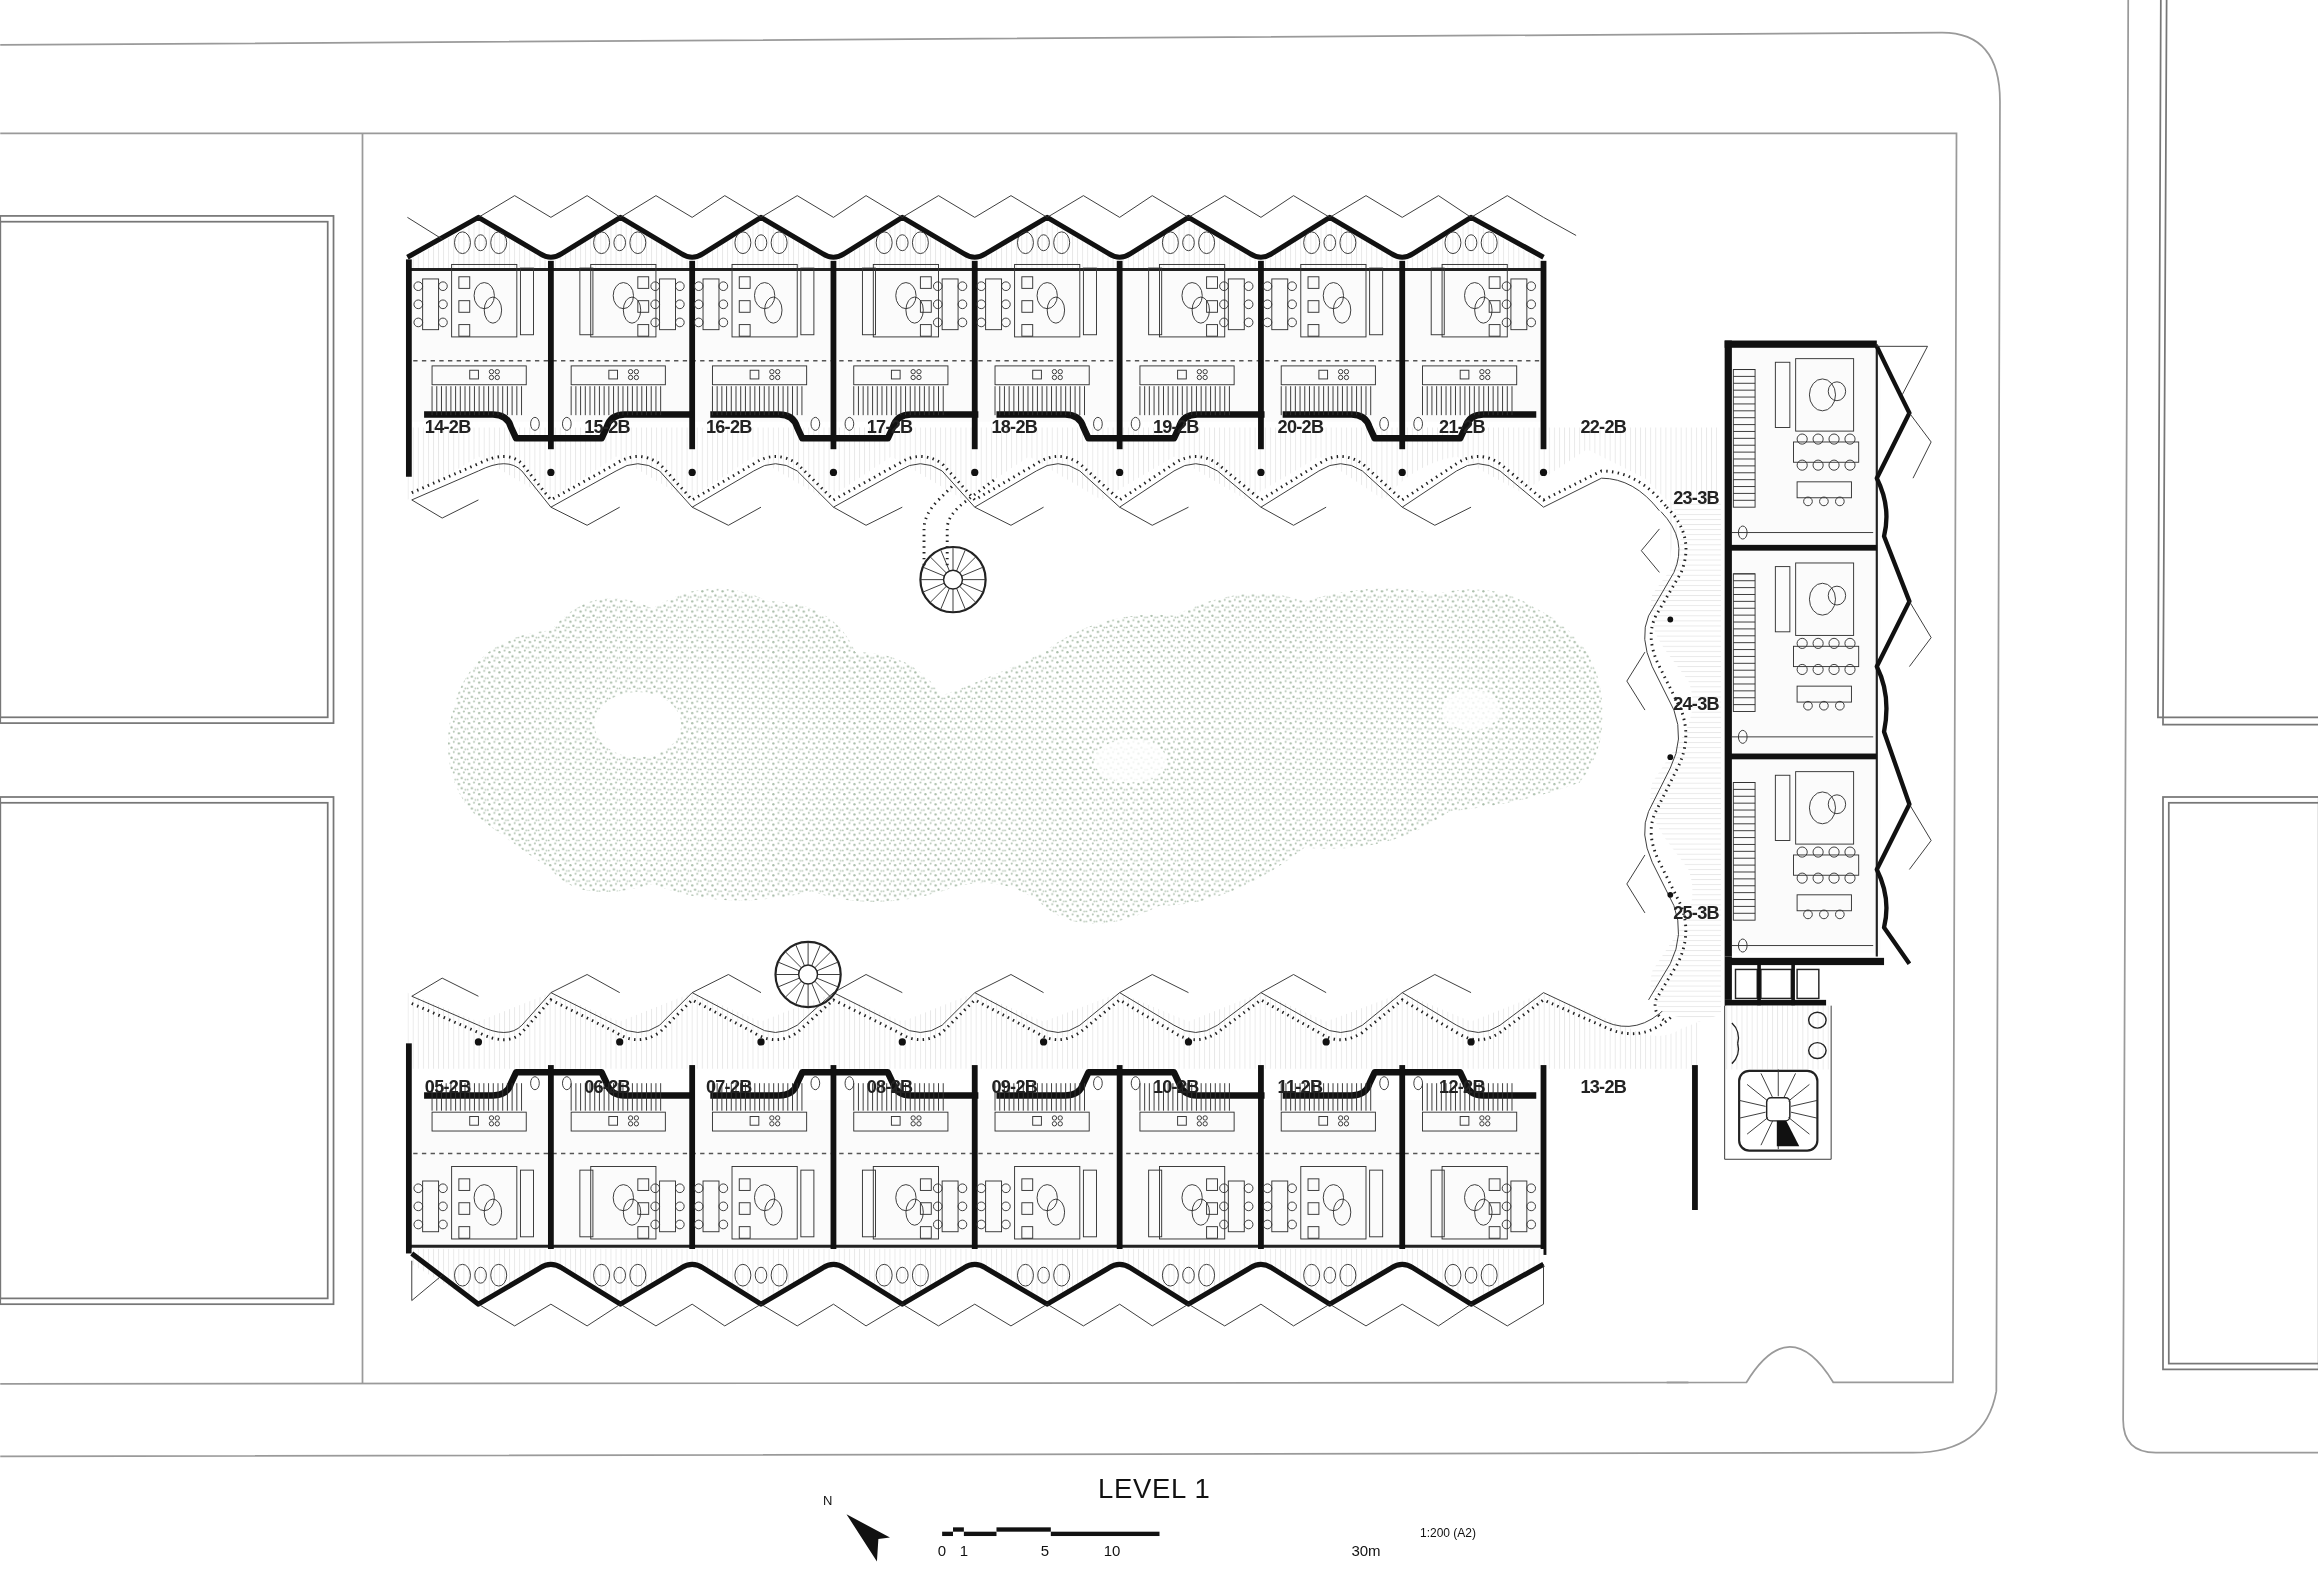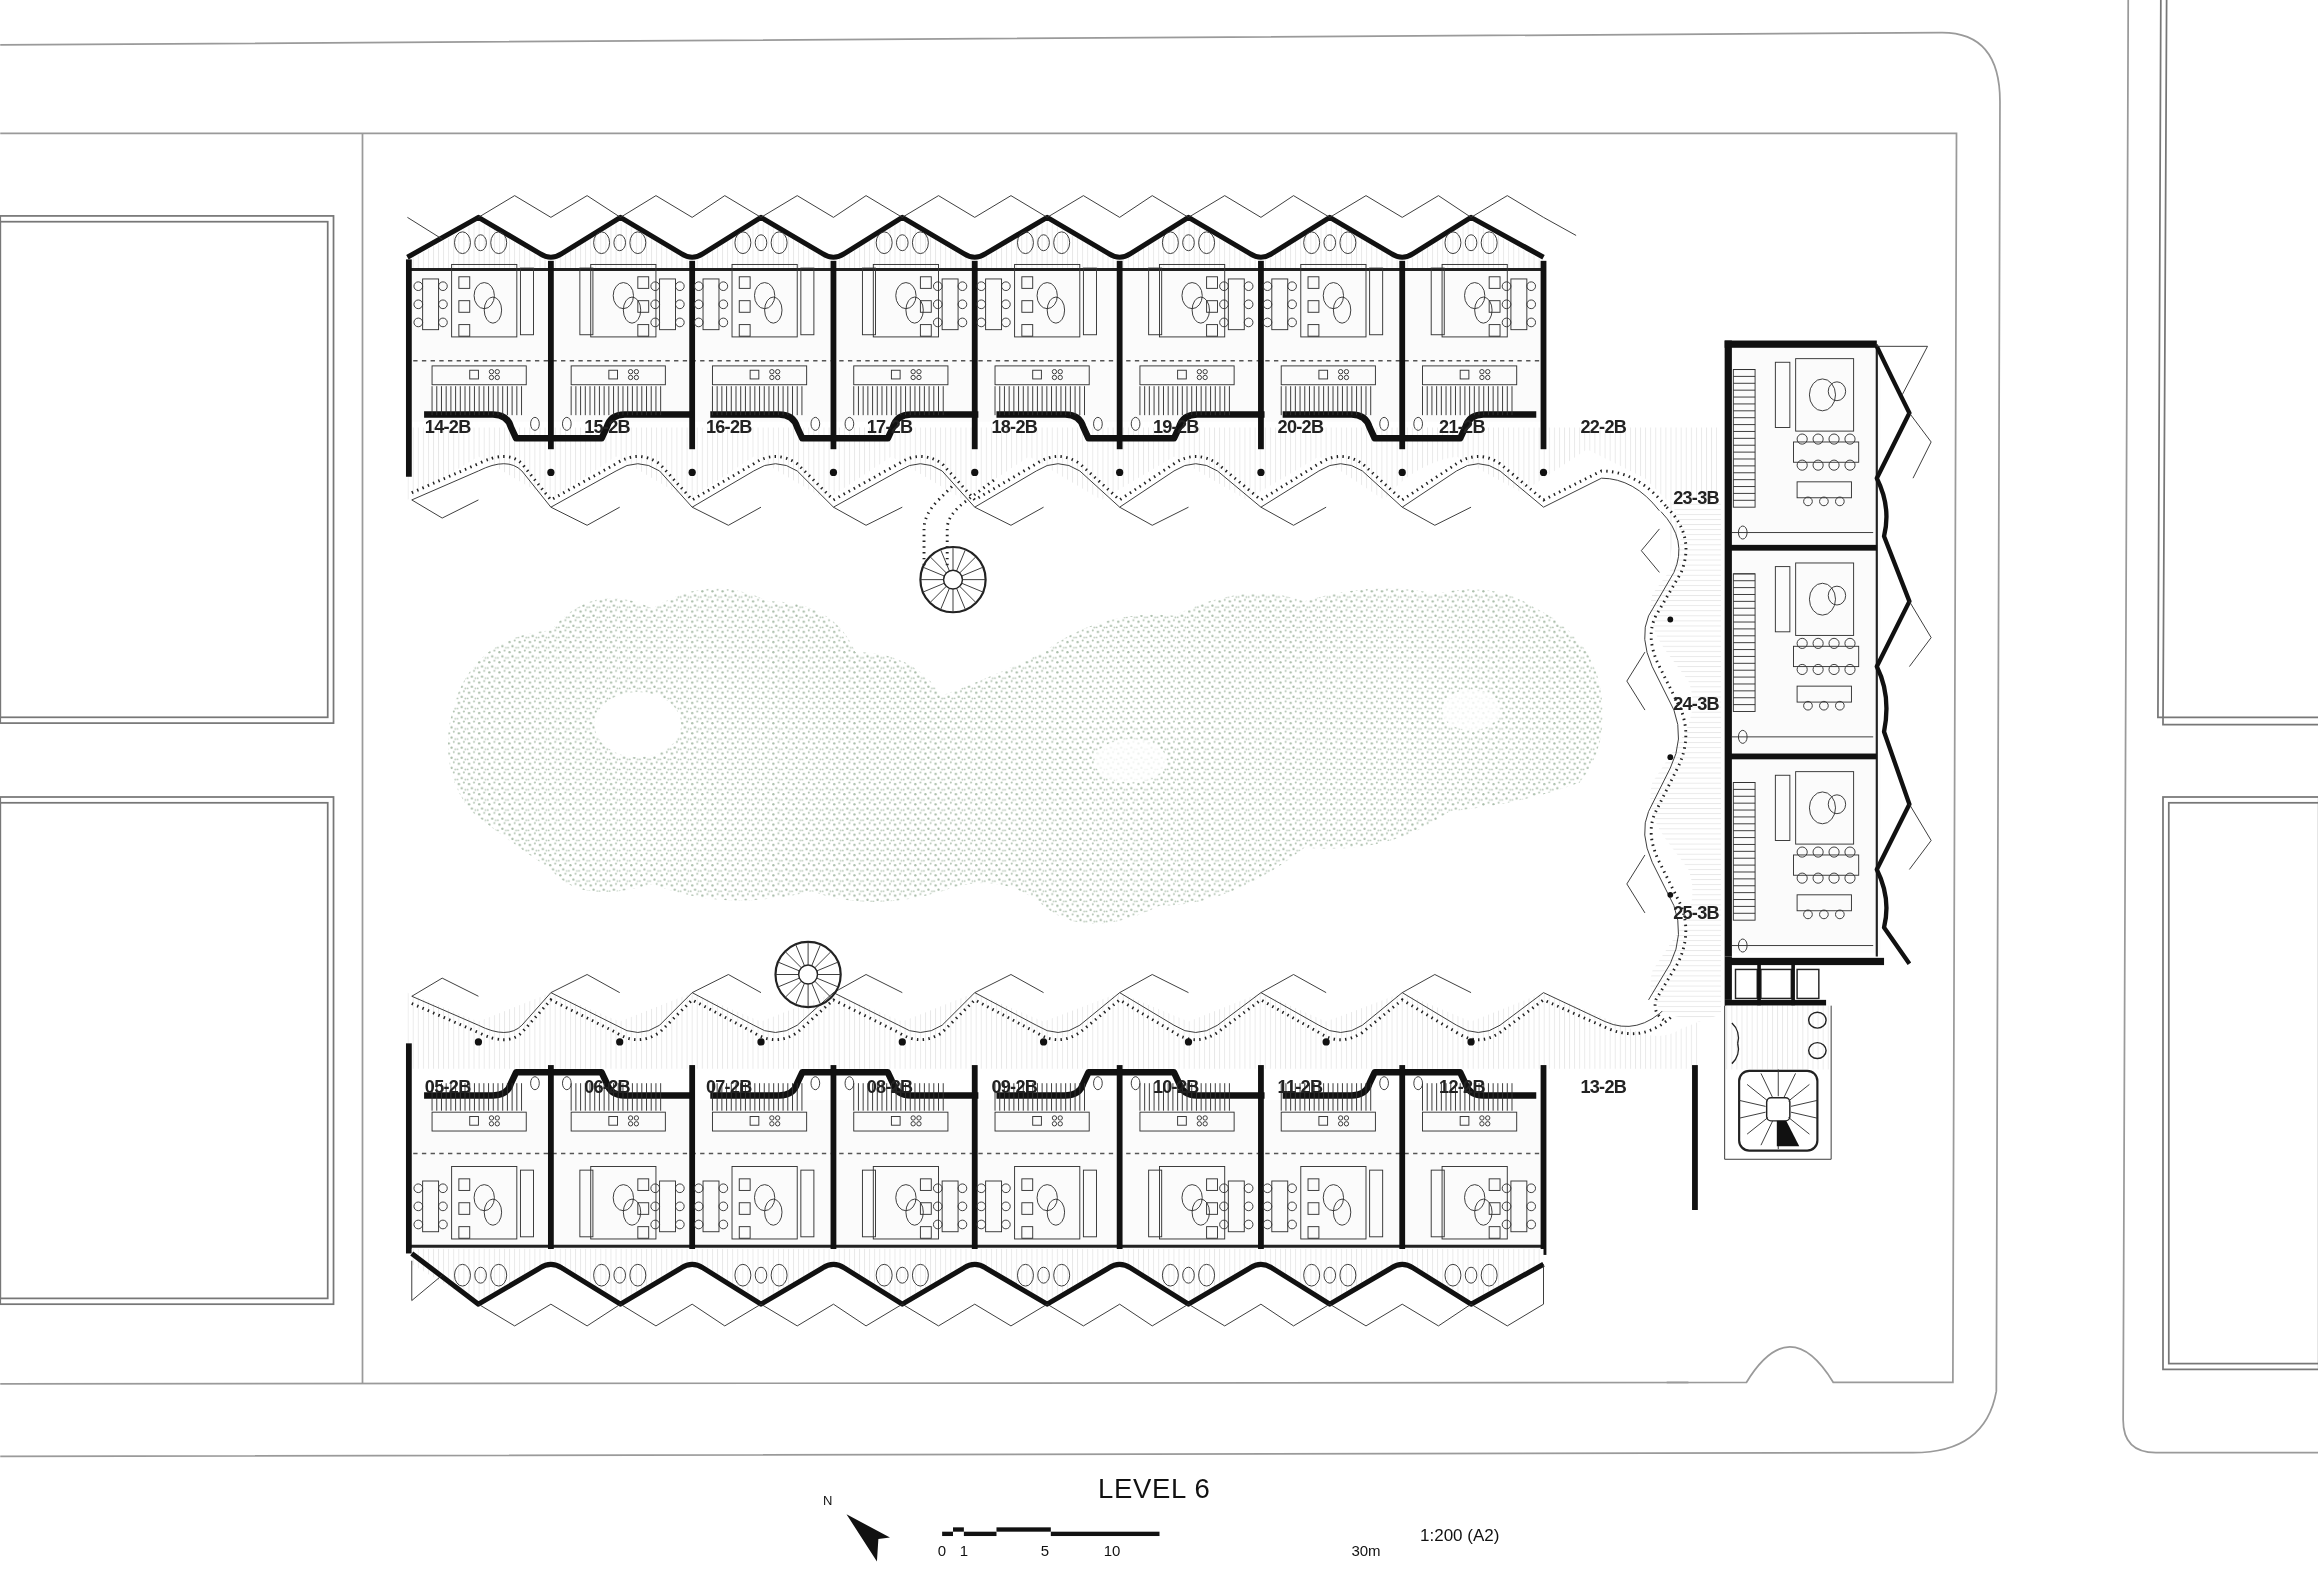--- a/index.html
+++ b/index.html
@@ -8,21 +8,21 @@
   .site{fill:none;stroke:#9a9a9a;stroke-width:2.4;}
   .site-dark{fill:none;stroke:#777;stroke-width:2.4;}
   .wall{fill:#111;stroke:none;}
   .wallline{fill:none;stroke:#111;stroke-width:9;stroke-linecap:butt;stroke-linejoin:round;}
   .thin{fill:none;stroke:#222;stroke-width:2;}
   .hair{fill:none;stroke:#333;stroke-width:1.3;}
   .dash{fill:none;stroke:#555;stroke-width:2;stroke-dasharray:6 6;}
   .dots{fill:none;stroke:#222;stroke-width:4;stroke-dasharray:2 6;}
   .unit-label{font-family:"Liberation Sans",sans-serif;font-weight:bold;font-size:25px;fill:#222;letter-spacing:-1px;}
   .title{position:absolute;left:1098px;top:1473px;font-family:"Liberation Sans",sans-serif;font-size:27.5px;color:#111;letter-spacing:0.7px;}
-  .scale-ratio{position:absolute;left:1420px;top:1526px;font-family:"Liberation Sans",sans-serif;font-size:17px;color:#111;}
+  .scale-ratio{position:absolute;left:1420px;top:1526px;font-family:"Liberation Sans",sans-serif;font-size:12px;color:#111;}
   .north-label{position:absolute;left:823px;top:1493px;font-family:"Liberation Sans",sans-serif;font-size:13px;color:#111;}
   .tick{position:absolute;top:1542px;font-family:"Liberation Sans",sans-serif;font-size:15px;color:#111;transform:translateX(-50%);}
 </style>
 </head>
 <body>
 
 <svg id="plan" viewBox="0 0 3200 2200" xmlns="http://www.w3.org/2000/svg">
   <defs>
     <pattern id="hatch" width="7" height="7" patternUnits="userSpaceOnUse">
       <rect width="7" height="7" fill="#ffffff"></rect>
@@ -1126,21 +1126,21 @@
   <g>
     <rect x="1300" y="2114" width="15" height="6" fill="#111"></rect>
     <rect x="1315" y="2108" width="15" height="6" fill="#111"></rect>
     <rect x="1330" y="2114" width="45" height="6" fill="#111"></rect>
     <rect x="1375" y="2108" width="75" height="6" fill="#111"></rect>
     <rect x="1450" y="2114" width="150" height="6" fill="#111"></rect>
   </g>
 </svg>
 
 <div class="north-label">N</div>
-<div class="title">LEVEL 6</div>
+<div class="title">LEVEL 1</div>
 <div class="scale-ratio">1:200 (A2)</div>
 <div id="scale-ticks">
     <div class="tick" style="left: 942px;">0</div>
     <div class="tick" style="left: 964px;">1</div>
     <div class="tick" style="left: 1045px;">5</div>
     <div class="tick" style="left: 1112px;">10</div>
     <div class="tick" style="left: 1366px;">30m</div>
   </div>
 
 

